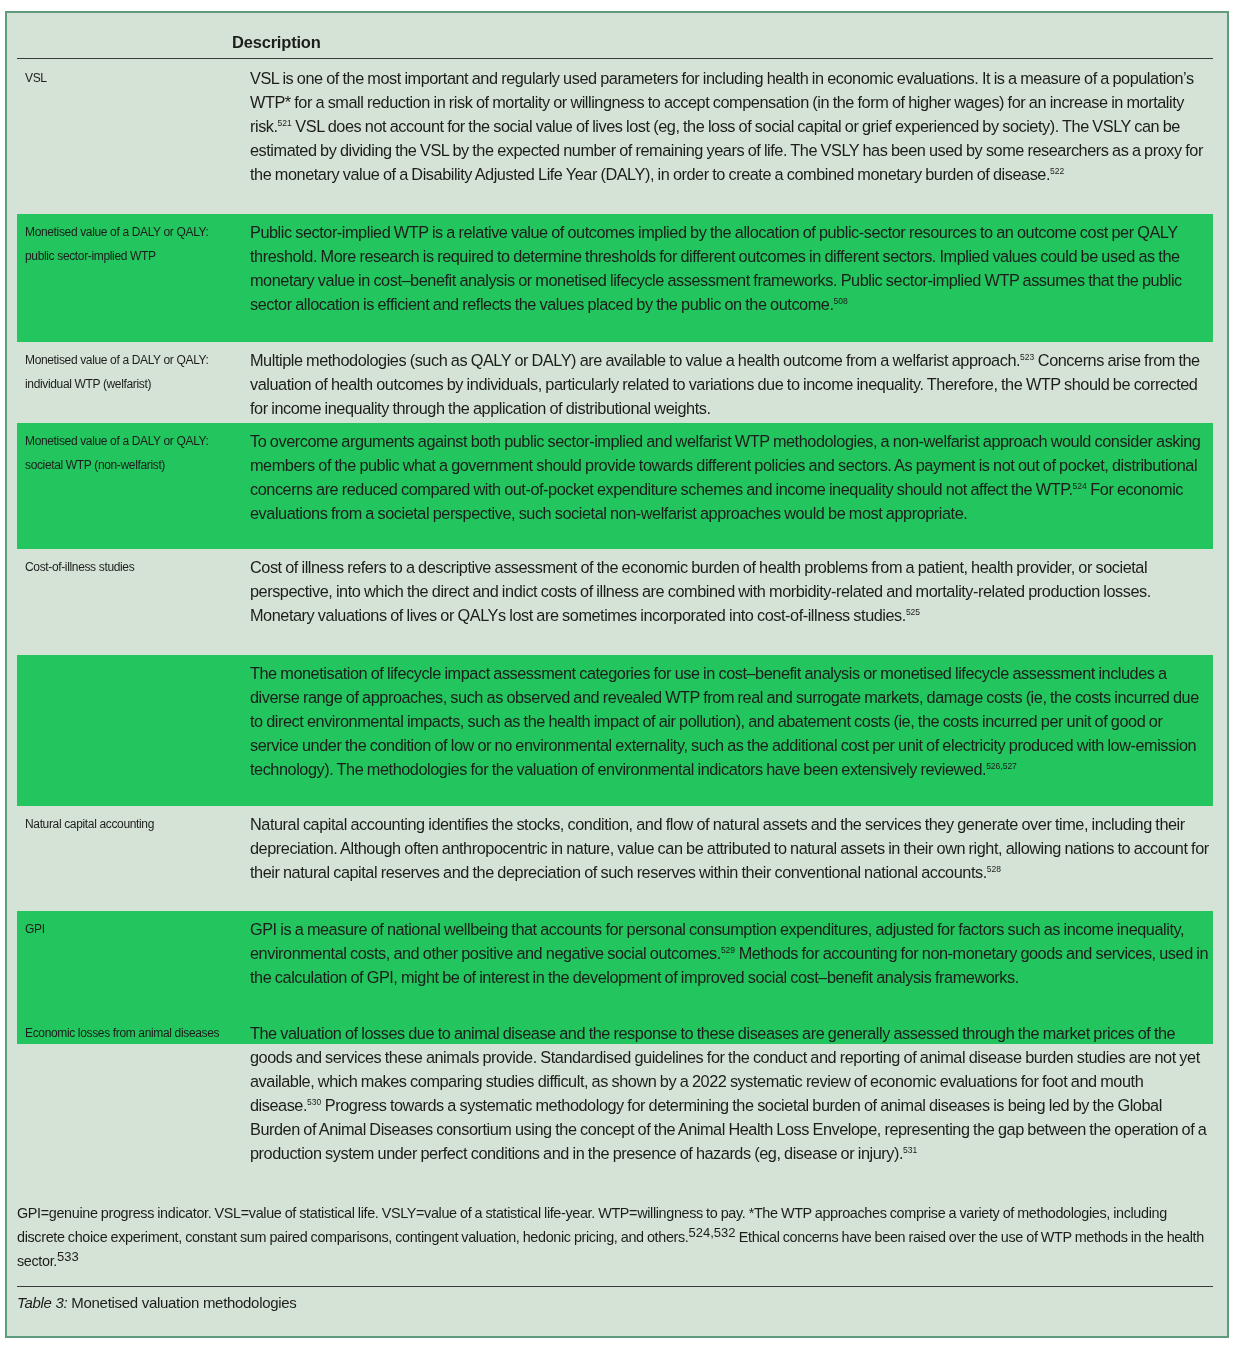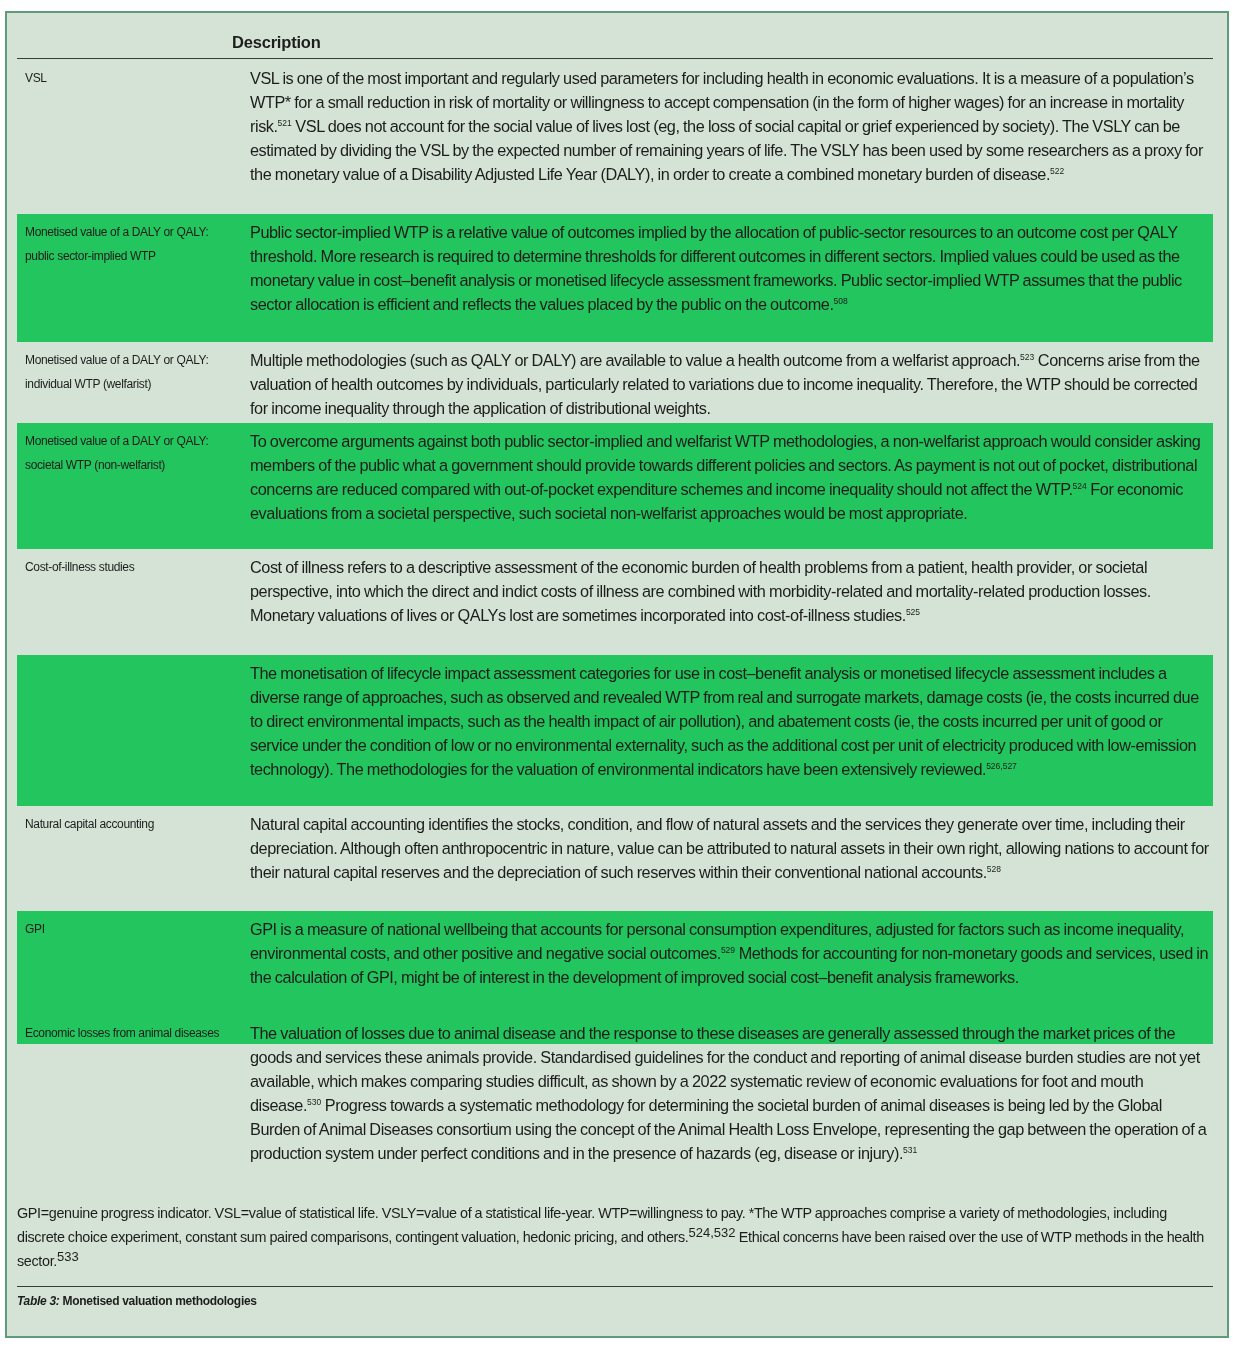--- a/index.html
+++ b/index.html
@@ -30,21 +30,21 @@
     sup { font-size: 8.5px; vertical-align: 6px; line-height: 0; letter-spacing: 0; }
     .footnote {
       position: absolute; left: 17px; top: 1201px; width: 1196px;
       font-size: 14.4px; line-height: 24px; letter-spacing: -0.35px; word-spacing: -0.4px;
     }
     .footnote sup { font-size: 13px; vertical-align: 5px; }
     .caption-rule {
       position: absolute; left: 17px; top: 1286px; width: 1196px; height: 0; border-top: 1.5px solid #3a3a3a;
     }
     .caption {
-      position: absolute; left: 17px; top: 1294px; font-size: 12px; font-weight: bold; letter-spacing: -0.3px;
+      position: absolute; left: 17px; top: 1294px; font-size: 15px; font-weight: normal; letter-spacing: -0.3px;
     }
     .caption .cap-label { font-style: italic; }
   </style>
 </head>
 <body>
 
 <div class="panel"></div>
 
 <div class="header">
   <span class="desc-h">Description</span>

